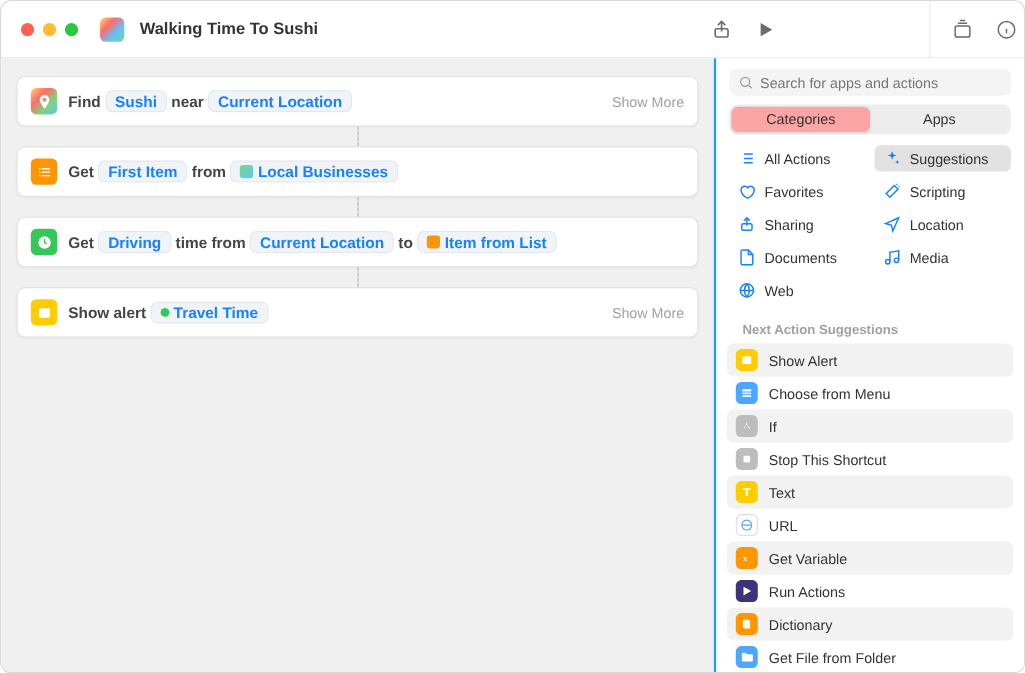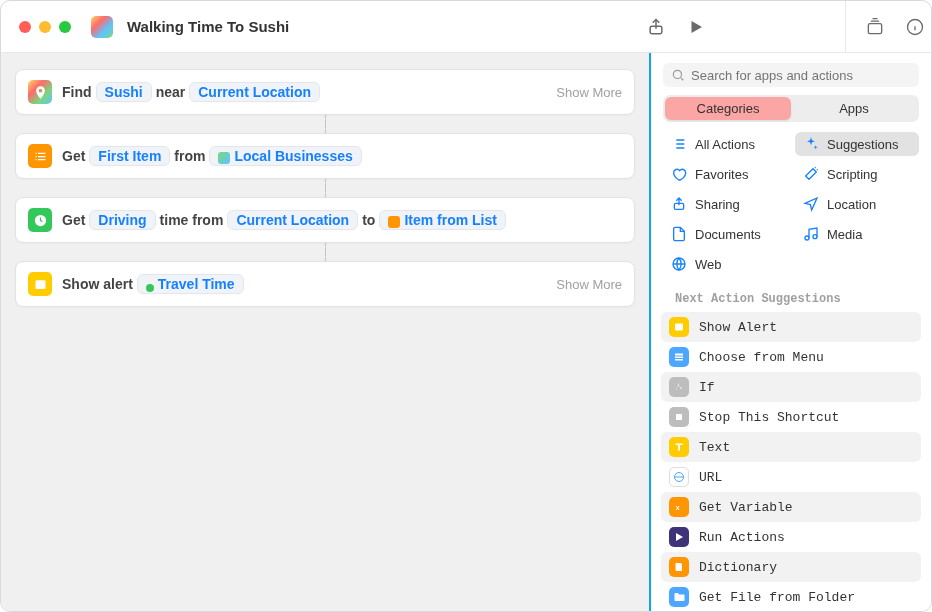--- a/index.html
+++ b/index.html
@@ -68,21 +68,21 @@
     .clock-ic { background:#34c759; }
     .alert-ic { background:#ffcc00; }
     .step-body {
       display: flex; flex-wrap: wrap; align-items: center; gap: 4px;
       font-size: 14px; font-weight: 600; color: #444;
     }
     .token {
       background: #f0f3f7; border: 1px solid #e3e7ed; border-radius: 6px;
       padding: 1px 8px; color: #1780ff; font-weight: 600; font-size: 14px;
     }
-    .token.icon { display: inline-flex; align-items: flex-end; gap: 4px; }
+    .token.icon { display: inline-flex; align-items: center; gap: 4px; }
     .token.icon .mini-ic { width: 12px; height: 12px; border-radius: 3px; display:inline-block; }
     .show-more { margin-left: auto; color: #a0a0a0; font-size: 13px; font-weight: 400; cursor:pointer; }
     
     .sidebar {
       flex: 1;
       background: #fff;
       border-left: 2px solid #0ea5e9;
       display: flex; flex-direction: column;
       min-width: 0;
     }
@@ -98,21 +98,21 @@
     .cat-grid {
       display: grid; grid-template-columns: 1fr 1fr; padding: 0 12px 10px; row-gap: 6px; column-gap: 8px;
     }
     .cat {
       display:flex; align-items:center; gap:8px; font-size: 13px; color: #333;
       padding: 4px 8px; border-radius: 6px; cursor:pointer;
     }
     .cat.selected { background: #e2e2e2; }
     .cat .cat-ic { width:16px; height:16px; display:flex; align-items:center; justify-content:center; color:#1780ff; }
     .list-section {
-      flex:1; overflow:auto; padding: 0 10px 0; font-family: Liberation Mono, monospace;
+      flex:1; overflow:auto; padding: 0 10px 0;
     }
     .list-header { color:#a0a0a0; font-size:12px; font-weight:600; padding: 6px 6px 6px 14px; }
     .list-row {
       display:flex; align-items:center; gap:10px; padding:5px 8px; border-radius:6px;
       cursor:pointer; font-size:13px;
     }
     .list-row:nth-child(odd) { background:#f2f2f2; }
     .list-ic-sm {
       width:20px; height:20px; border-radius:5px; display:flex; align-items:center; justify-content:center; flex-shrink:0;
     }

